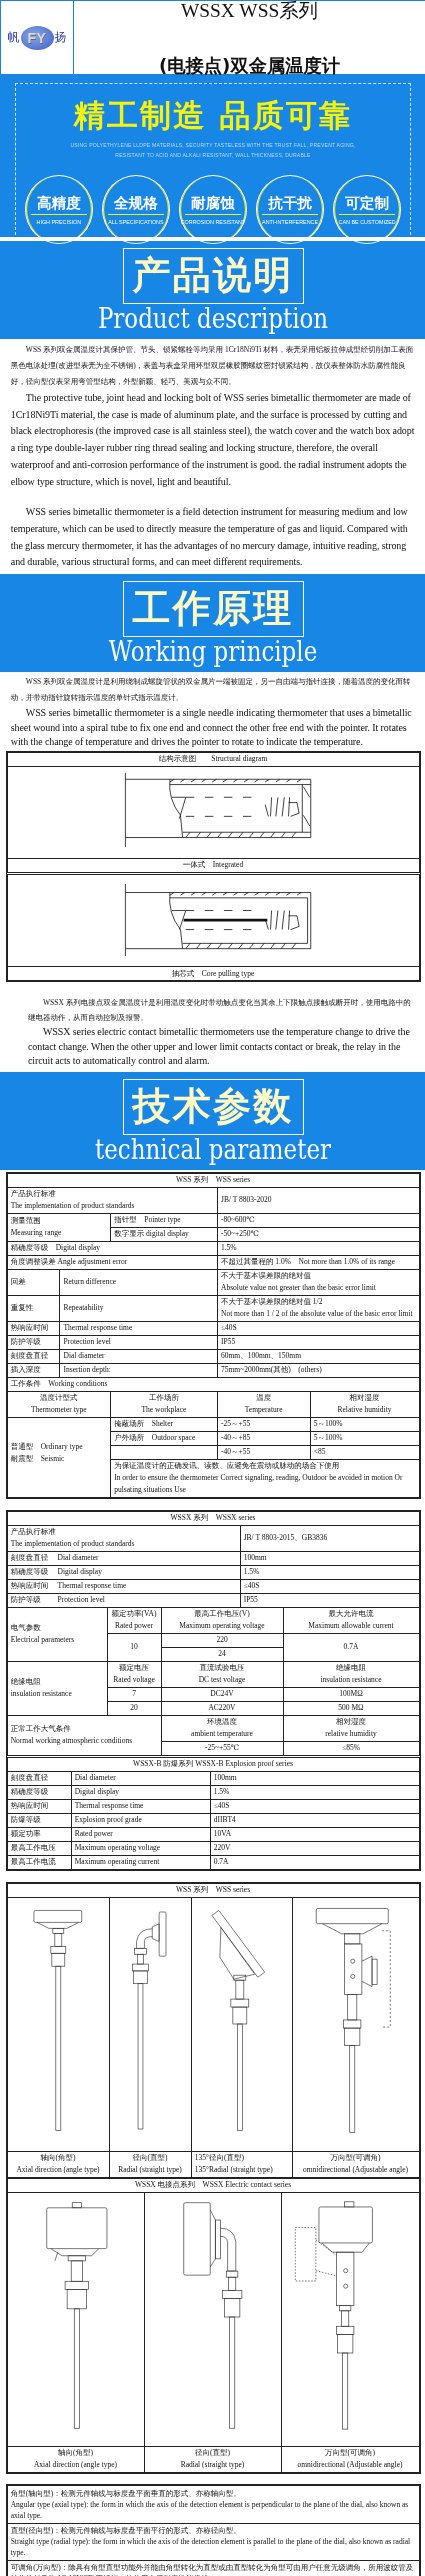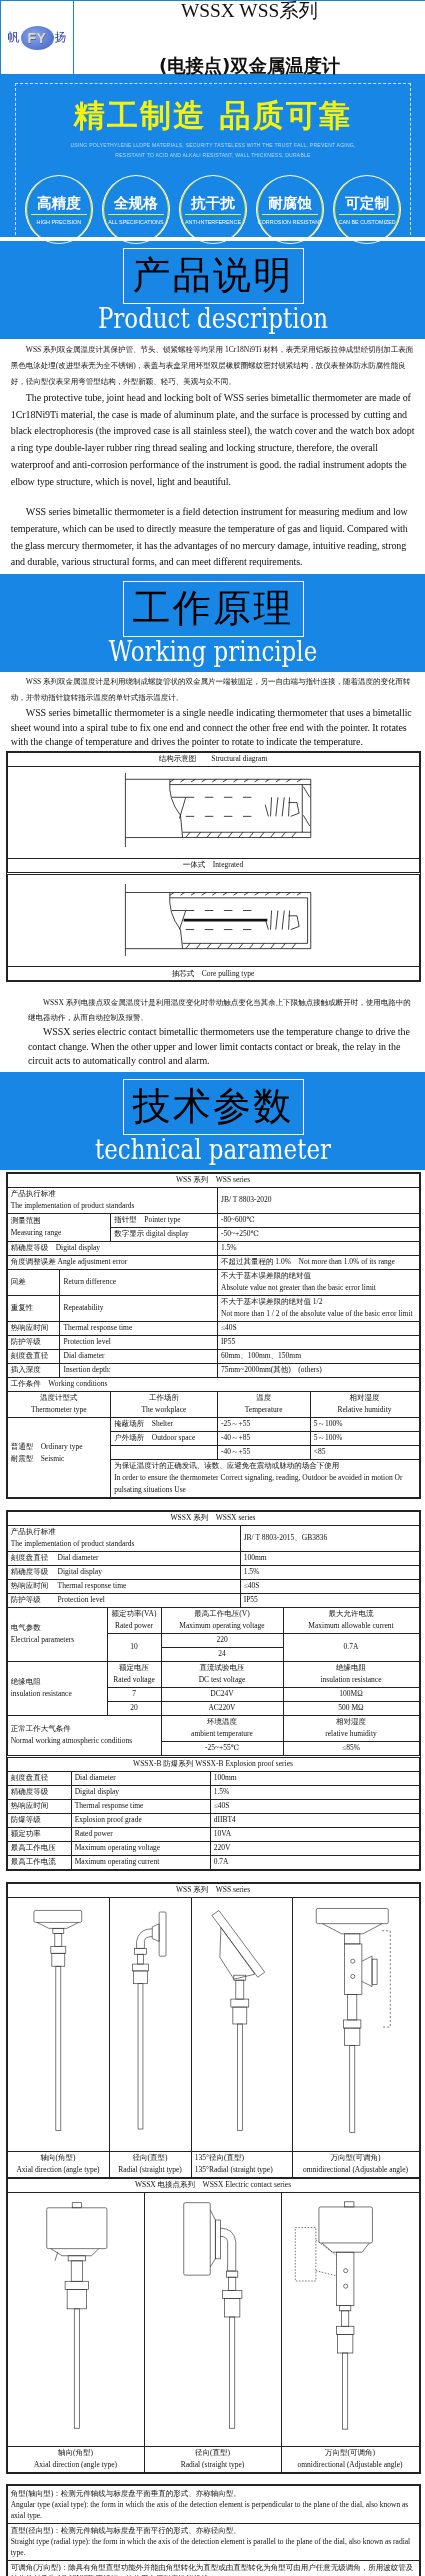--- a/index.html
+++ b/index.html
@@ -21,21 +21,21 @@
   .banner-inner { border: 0.5px dashed #cfe6ff; height: 152px; border-bottom: none; padding-top: 16px; text-align: center; }
   .banner-slogan { color: #f4f20e; font-size: 31px; font-weight: bold; font-family: "DejaVu Sans", sans-serif; letter-spacing: 2.2px; line-height: 1; }
   .banner-desc { color: #bcd9f5; font-size: 5.1px; font-family: "Liberation Sans", sans-serif; margin-top: 10.8px; line-height: 9.7px; letter-spacing: 0.2px; }
   .features { display: flex; justify-content: space-around; margin-top: 14px; padding: 0 4.3px; }
   .feat { width: 68px; height: 69px; border-radius: 50%; border: 1.1px solid #fff; box-shadow: -1.6px 0 0 -0.5px #f0f20e inset, 1.6px 0 0 -0.5px #f0f20e inset; display: flex; flex-direction: column; align-items: center; justify-content: center; }
   .feat-cn { color: #fff; font-size: 14.6px; font-weight: bold; font-family: "DejaVu Sans", sans-serif; padding-bottom: 1.6px; border-bottom: 0.5px solid #f0f20e; width: 56px; text-align: center; }
   .feat-en { color: #fff; font-size: 5.4px; font-family: "Liberation Sans", sans-serif; margin-top: 3.2px; white-space: nowrap; }
 
   
   .sec-hdr { background: #1786e4; text-align: center; padding-top: 6.5px; }
-  .sec-box { display: inline-block; border: 1.1px solid #fff; width: 181px; height: 56px; color: #000000; font-size: 38px; font-weight: normal; font-family: "DejaVu Sans", sans-serif; line-height: 53px; letter-spacing: 2.2px; }
+  .sec-box { display: inline-block; border: 1.1px solid #fff; width: 181px; height: 56px; color: #fef9c3; font-size: 38px; font-weight: bold; font-family: "DejaVu Sans", sans-serif; line-height: 53px; letter-spacing: 2.2px; }
   .sec-en { color: #fff; font-size: 28px; font-family: "DejaVu Serif", serif; line-height: 1.1; padding-bottom: 4.3px; transform: scaleX(0.82); }
 
   
   .para { padding: 0 10.8px; font-size: 7.5px; line-height: 16px; }
   .para p { text-indent: 15px; }
   .para .en { line-height: 16.7px; font-size: 10px; letter-spacing: -0.1px; }
 
   
   table { border-collapse: collapse; width: 415px; margin: 0 auto; }
   .tbl-wrap { border: 1.6px double #222; width: 415px; margin: 0 auto; }
@@ -82,26 +82,26 @@
     <div class="features">
       <div class="feat">
           <div class="feat-cn">高精度</div>
           <div class="feat-en">HIGH PRECISION</div>
         </div>
       <div class="feat">
           <div class="feat-cn">全规格</div>
           <div class="feat-en">ALL SPECIFICATIONS</div>
         </div>
       <div class="feat">
+          <div class="feat-cn">耐腐蚀</div>
+          <div class="feat-en">CORROSION RESISTANT</div>
+        </div>
+      <div class="feat">
           <div class="feat-cn">抗干扰</div>
           <div class="feat-en">ANTI-INTERFERENCE</div>
-        </div>
-      <div class="feat">
-          <div class="feat-cn">耐腐蚀</div>
-          <div class="feat-en">CORROSION RESISTANT</div>
         </div>
       <div class="feat">
           <div class="feat-cn">可定制</div>
           <div class="feat-en">CAN BE CUSTOMIZED</div>
         </div>
     </div>
   </div>
 </div>
 
 <div class="sec-hdr" style="margin-top:4.3px;">

